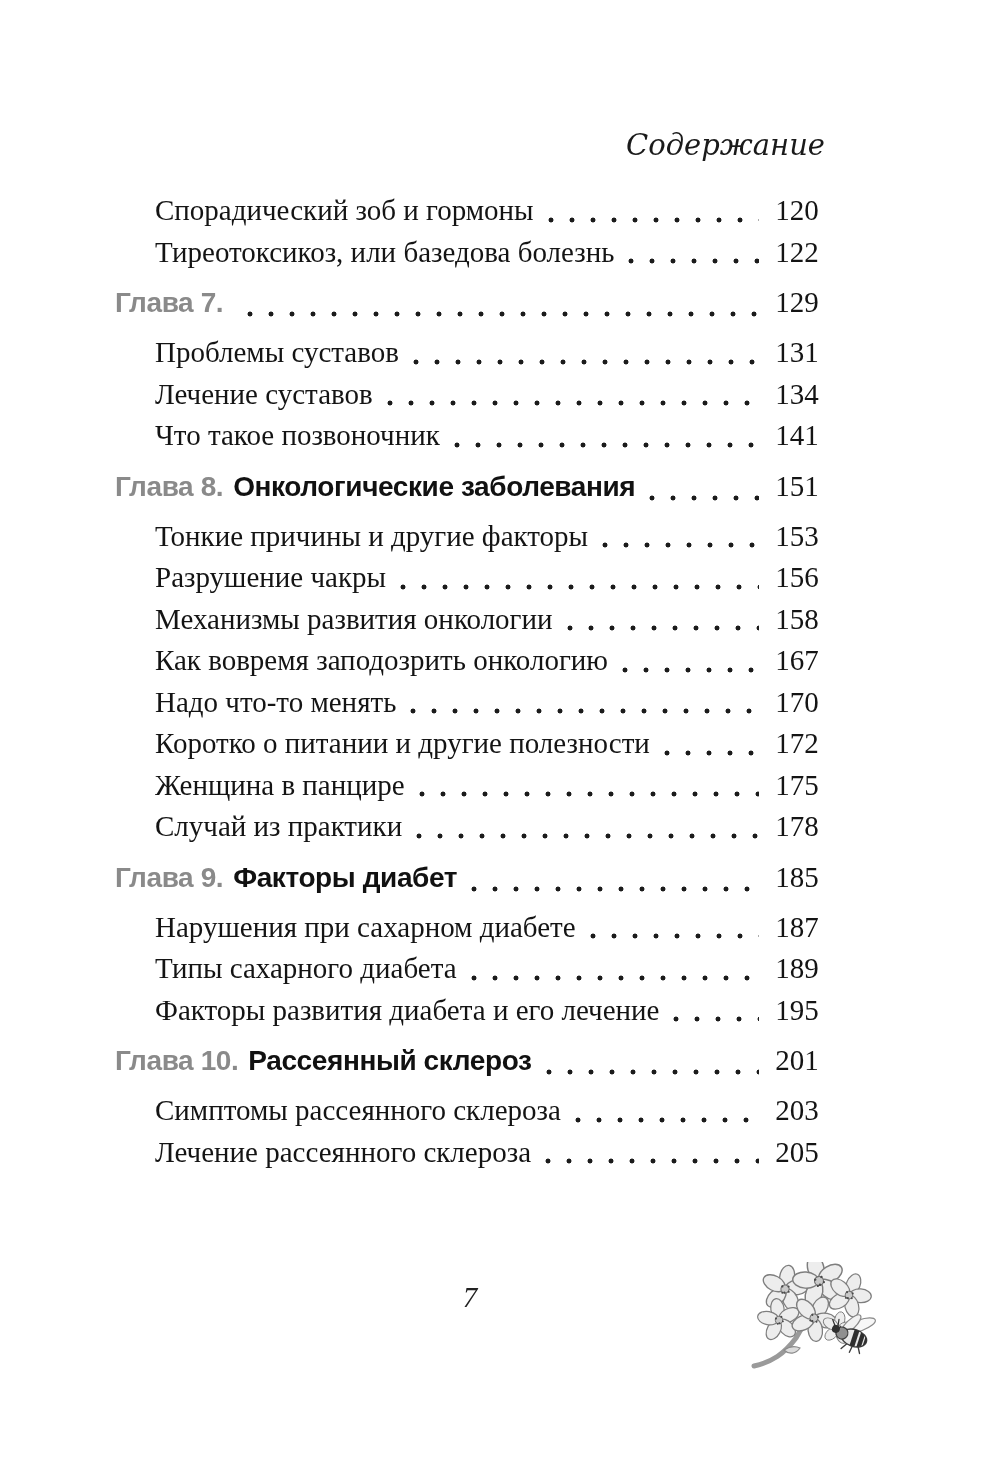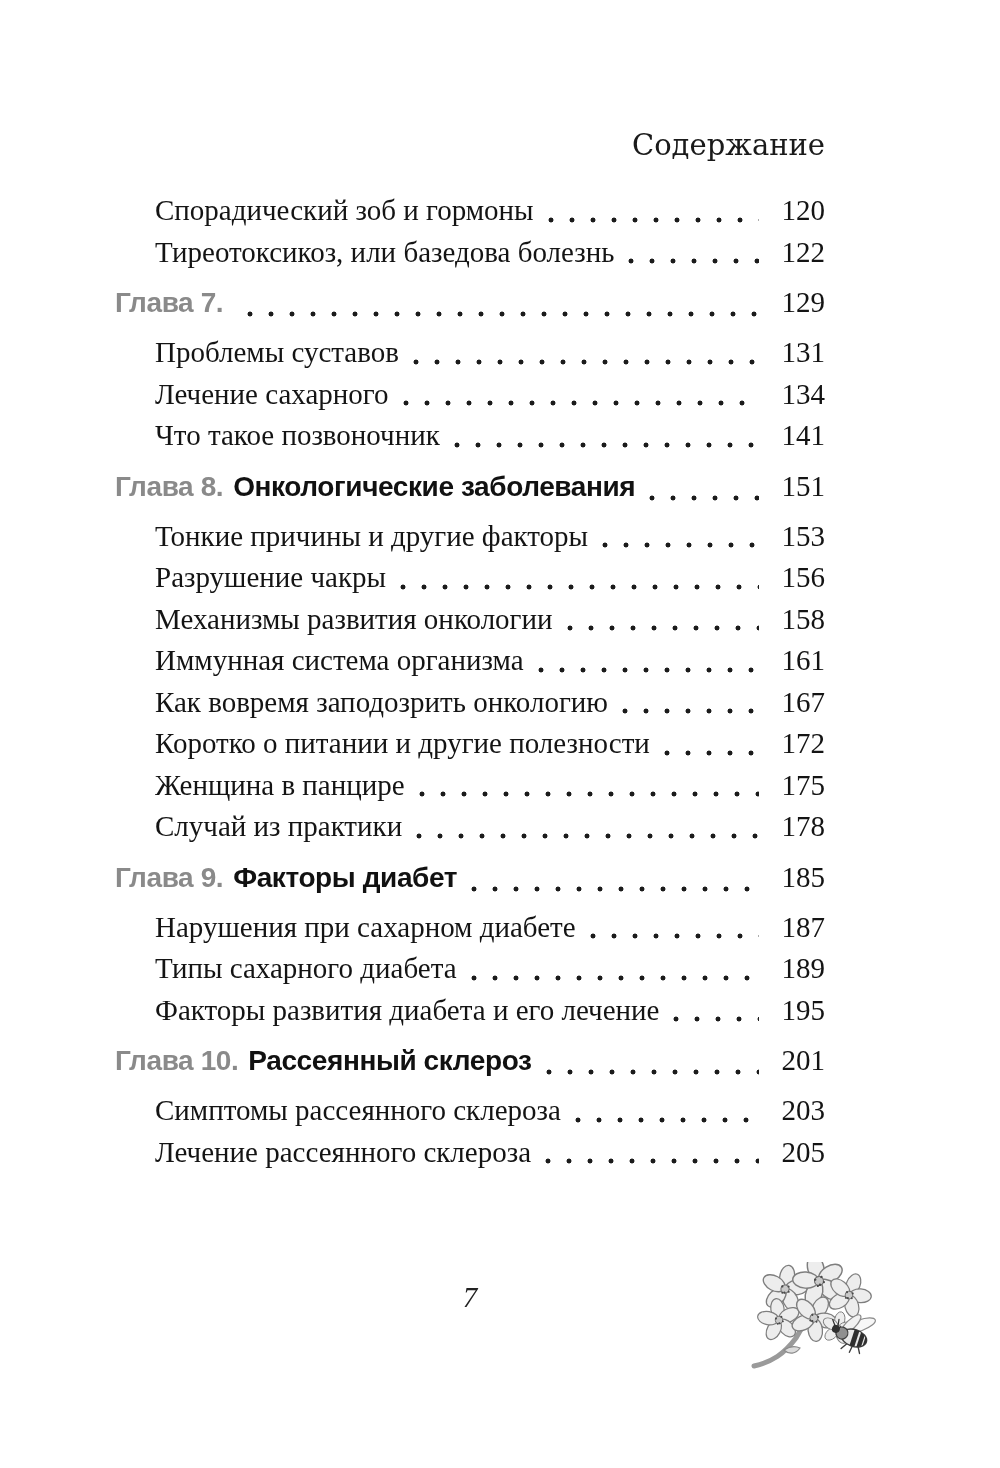--- a/index.html
+++ b/index.html
@@ -11,20 +11,21 @@
     font-family:"Liberation Serif", serif;
     color:#141414;
   }
   #content{
     position:relative;
     padding:126px 175px 0 115px; 
   }
   .header{
     text-align:right;
     font-family:"DejaVu Serif", serif;
+    font-style:italic;
     font-size:29px;
     line-height:38px;
     margin-bottom:26px;
     color:#1a1a1a;
   }
   .row{
     display:flex;
     align-items:baseline;
     line-height:41.5px;
     font-size:29px;
@@ -50,21 +51,21 @@
     background-size:21px 6px;
     background-repeat:repeat-x;
     background-position:left bottom;
     min-width:20px;
   }
   .pageno{
     font-family:"Liberation Serif", serif;
     font-weight:normal;
     font-size:29px;
     min-width:56px;
-    text-align:right;
+    text-align:center;
     color:#141414;
     letter-spacing:0;
   }
   .folio{
     position:absolute;
     top:1281px;left:0;width:940px;
     text-align:center;
     font-family:"Liberation Serif", serif;
     font-style:italic;
     font-size:29px;
@@ -97,21 +98,21 @@
           <span class="chapter-label">Глава 7.</span>
           <span class="leader"></span>
           <span class="pageno">129</span>
         </div>
         <div class="row entry">
           <span class="title">Проблемы суставов</span>
           <span class="leader"></span>
           <span class="pageno">131</span>
         </div>
         <div class="row entry">
-          <span class="title">Лечение сахарного</span>
+          <span class="title">Лечение суставов</span>
           <span class="leader"></span>
           <span class="pageno">134</span>
         </div>
         <div class="row entry">
           <span class="title">Что такое позвоночник</span>
           <span class="leader"></span>
           <span class="pageno">141</span>
         </div>
         <div class="row chapter">
           <span class="chapter-label">Глава 8.</span>
@@ -128,28 +129,28 @@
           <span class="title">Разрушение чакры</span>
           <span class="leader"></span>
           <span class="pageno">156</span>
         </div>
         <div class="row entry">
           <span class="title">Механизмы развития онкологии</span>
           <span class="leader"></span>
           <span class="pageno">158</span>
         </div>
         <div class="row entry">
-          <span class="title">Иммунная система организма</span>
-          <span class="leader"></span>
-          <span class="pageno">161</span>
-        </div>
-        <div class="row entry">
           <span class="title">Как вовремя заподозрить онкологию</span>
           <span class="leader"></span>
           <span class="pageno">167</span>
+        </div>
+        <div class="row entry">
+          <span class="title">Надо что-то менять</span>
+          <span class="leader"></span>
+          <span class="pageno">170</span>
         </div>
         <div class="row entry">
           <span class="title">Коротко о питании и другие полезности</span>
           <span class="leader"></span>
           <span class="pageno">172</span>
         </div>
         <div class="row entry">
           <span class="title">Женщина в панцире</span>
           <span class="leader"></span>
           <span class="pageno">175</span>

